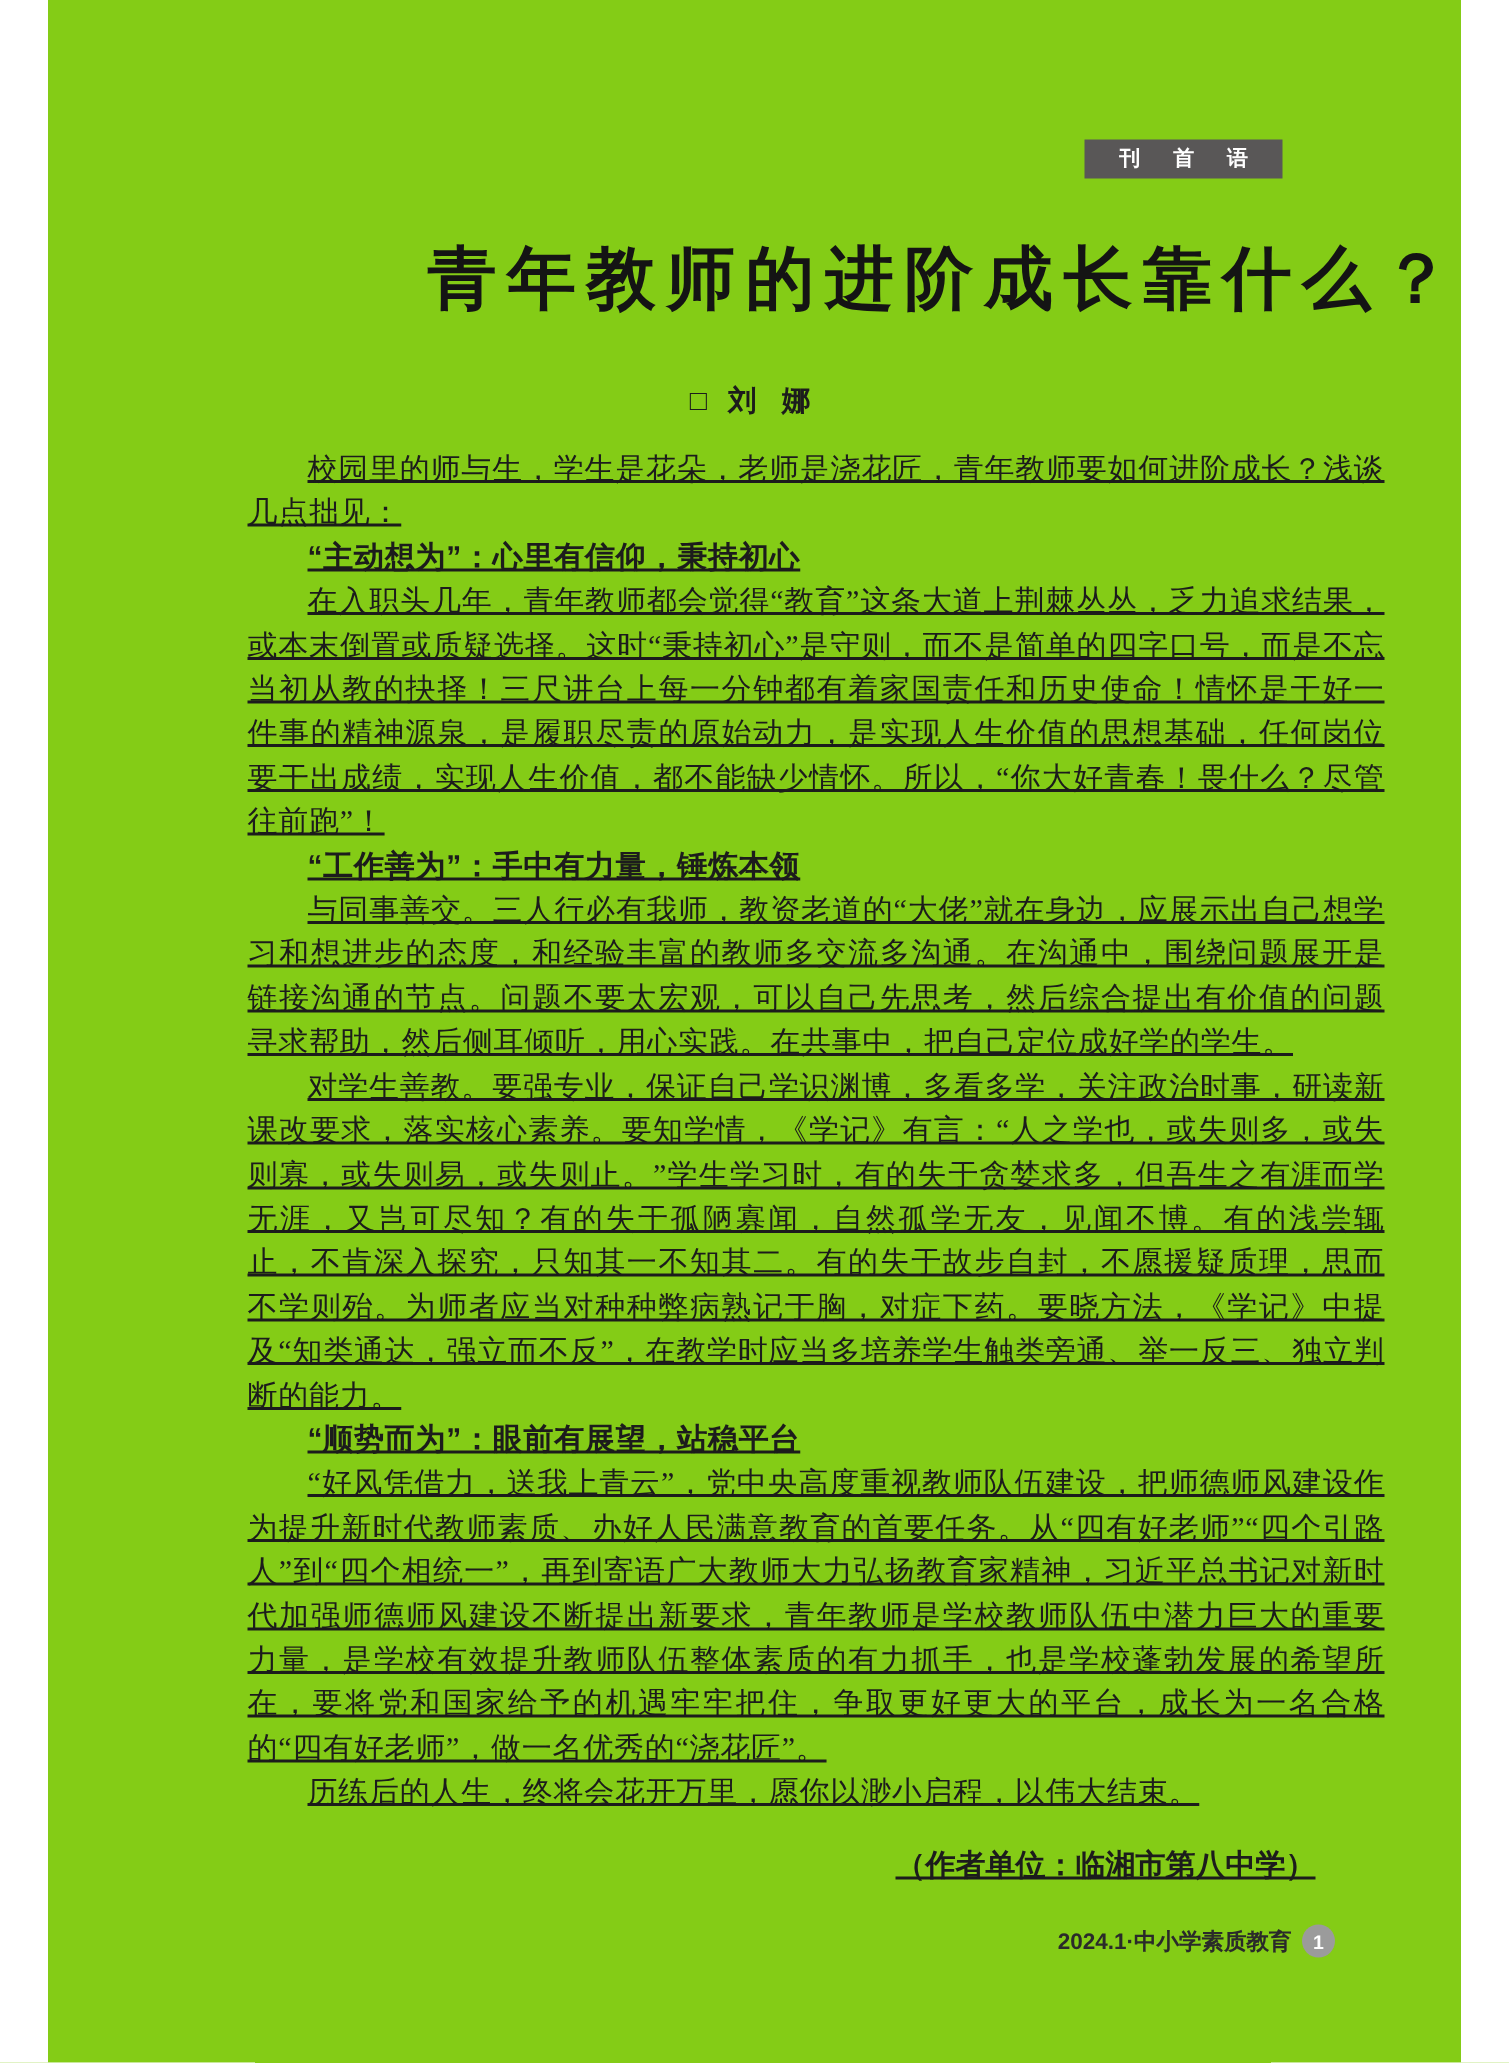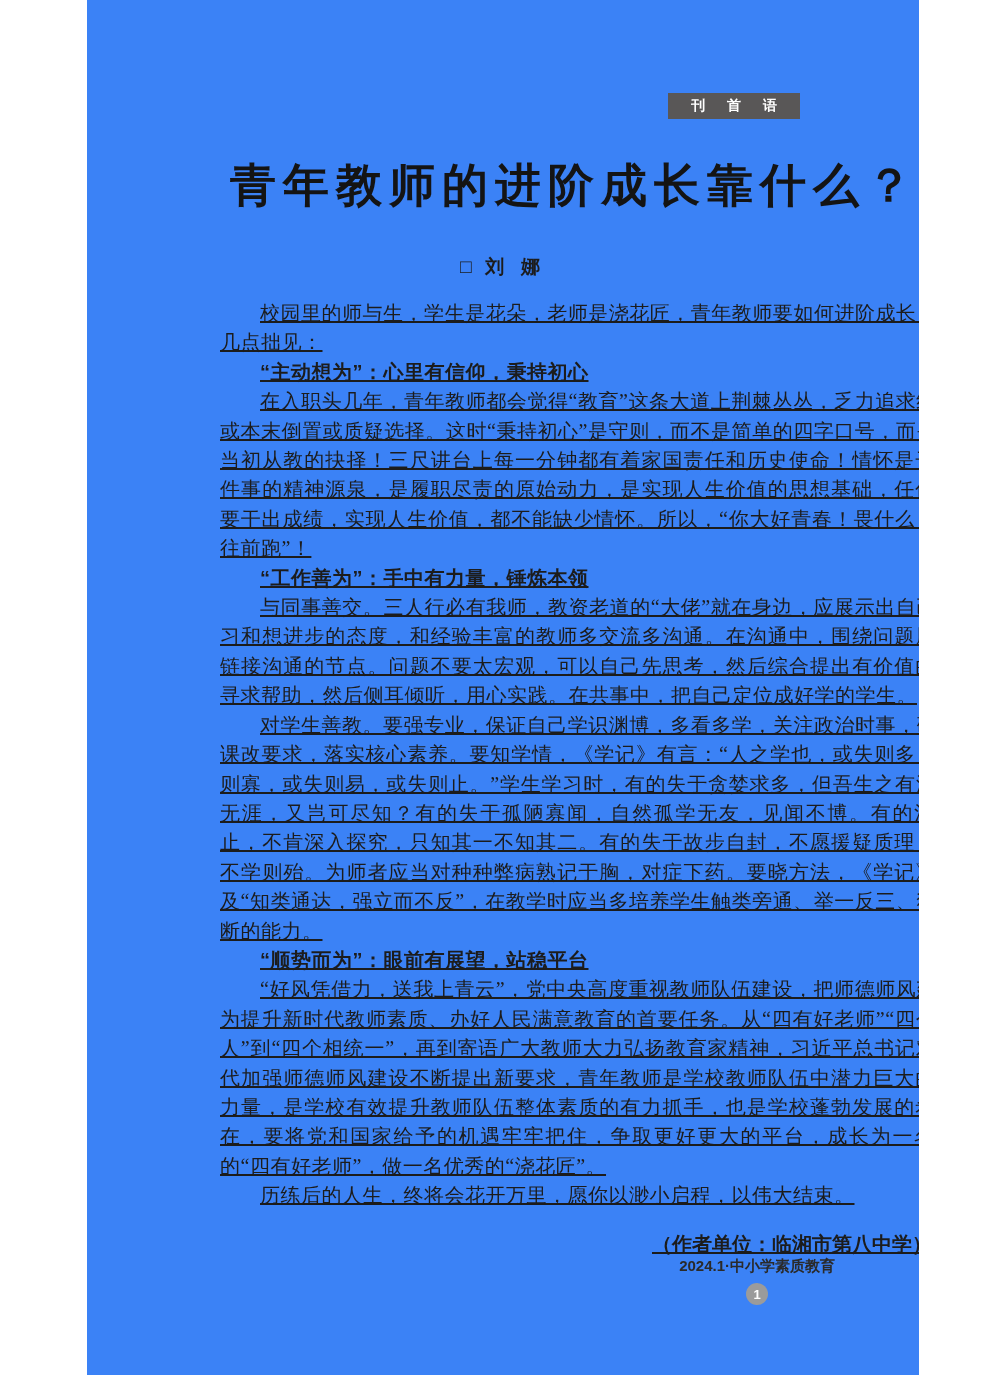--- a/index.html
+++ b/index.html
@@ -1,20 +1,20 @@
 <!DOCTYPE html>
 <html><head>
 <meta charset="utf-8">
 <style>
   html, body { margin: 0; padding: 0; background: #ffffff; }
   .page {
     position: relative;
-    width: 832px;
+    width: 942px;
     height: 1375px;
-    background: #3b82f6;
+    background: #84cc16;
     color: #1c1c1c;
     font-family: "Liberation Serif", serif;
     overflow: hidden;
     margin: 0 auto;
   }
   .badge {
     position: absolute;
     top: 93px;
     right: 119px;
     background: #595757;
@@ -86,21 +86,20 @@
     position: absolute;
     right: 84px;
     bottom: 70px;
     display: flex;
     align-items: center;
     gap: 7px;
     font-family: "Liberation Sans", sans-serif;
     font-weight: bold;
     font-size: 15px;
     color: #2a2a2a;
-    flex-direction: column;
   }
   .page-circle {
     width: 22px;
     height: 22px;
     border-radius: 50%;
     background: #9b9b9b;
     color: #ffffff;
     display: flex;
     align-items: center;
     justify-content: center;

